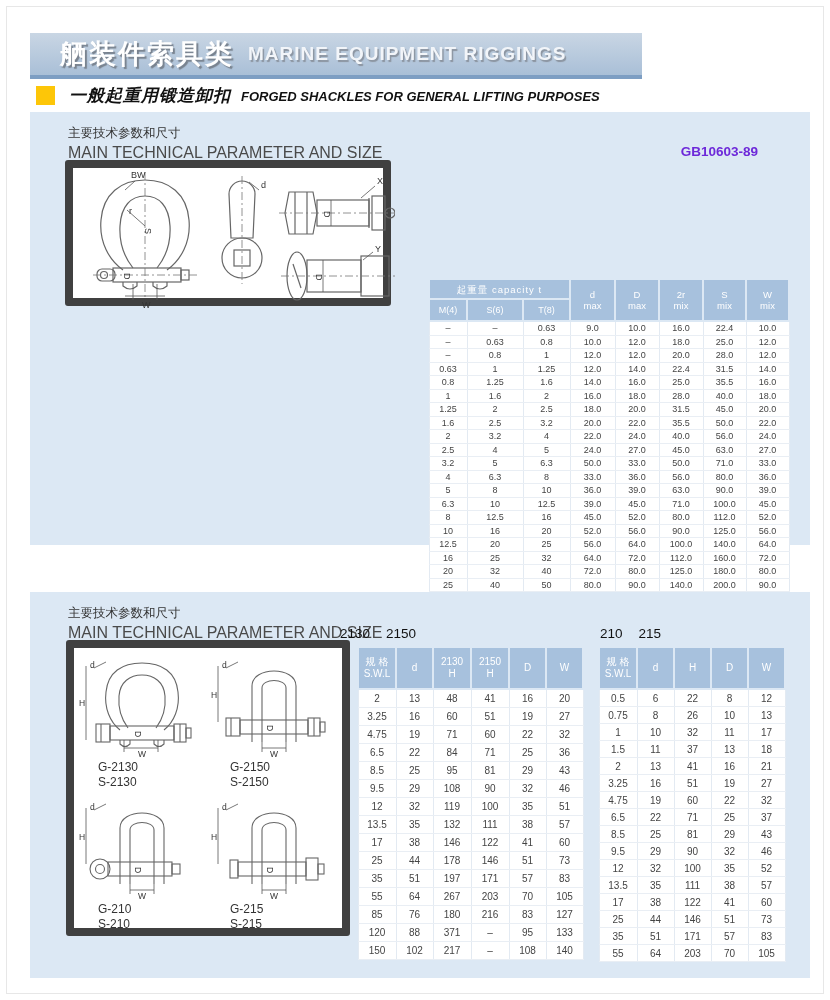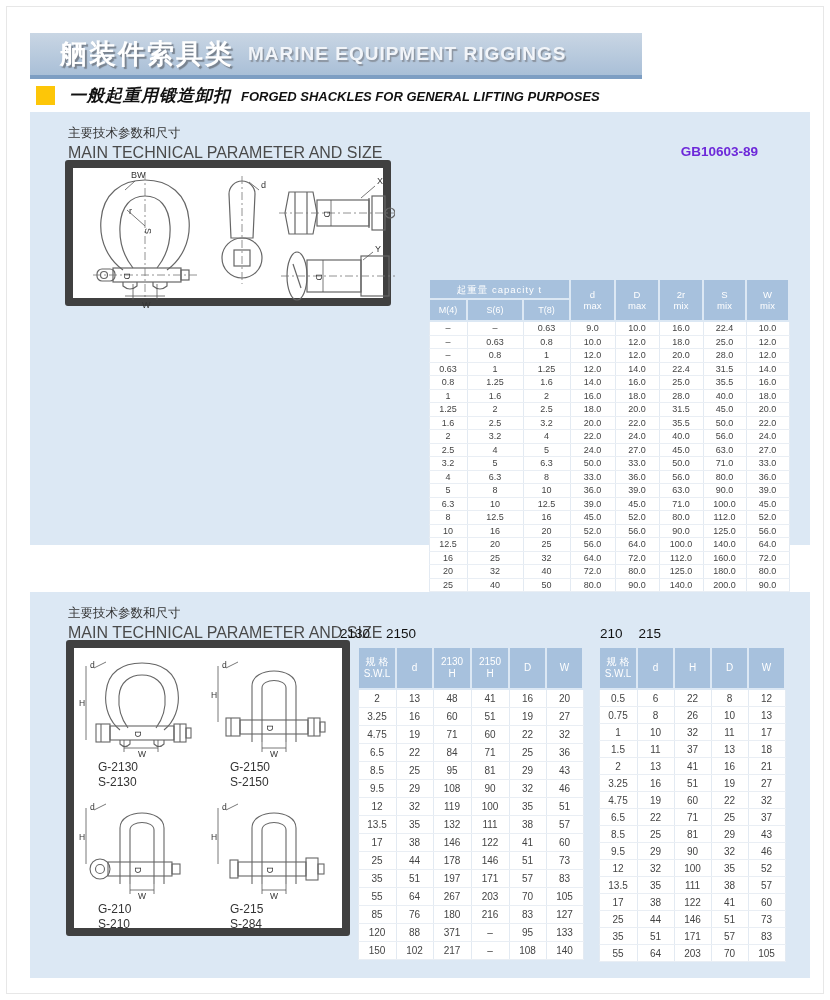--- a/index.html
+++ b/index.html
@@ -562,21 +562,21 @@
             </g>
             <g font-size="8.5">
               <text x="12" y="12">d</text>
               <text x="1" y="42">H</text>
               <text x="58" y="74" transform="rotate(90 60 71)">D</text>
               <text x="60" y="101">W</text>
             </g>
           </svg>
           <div class="fig-label">
             <div>G-215</div>
-              <div>S-284</div>
+              <div>S-215</div>
           </div>
         </div>
 
       </div>
     </div>
   </div>
 
   <div class="caption" style="left:340px;">
     <span>2130</span><span>2150</span>
   </div>

